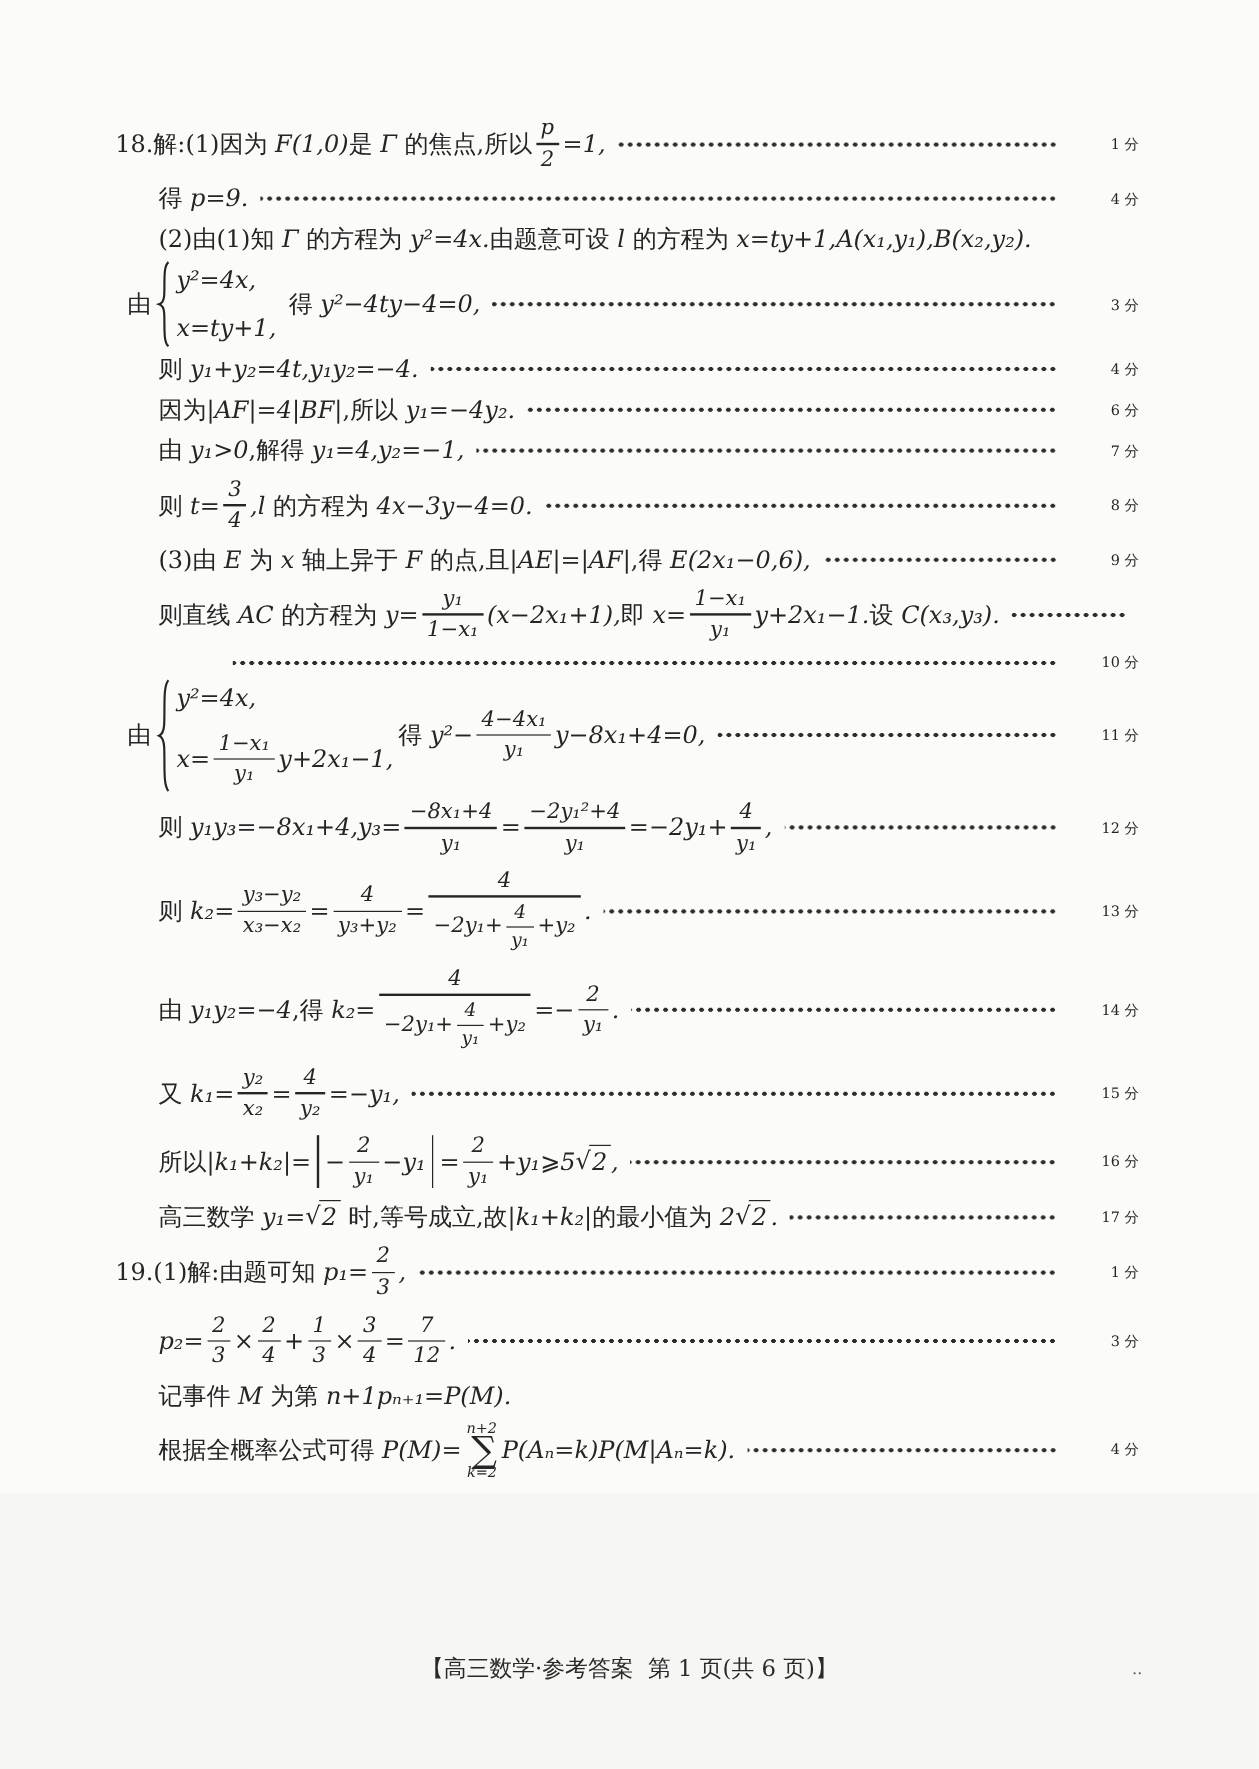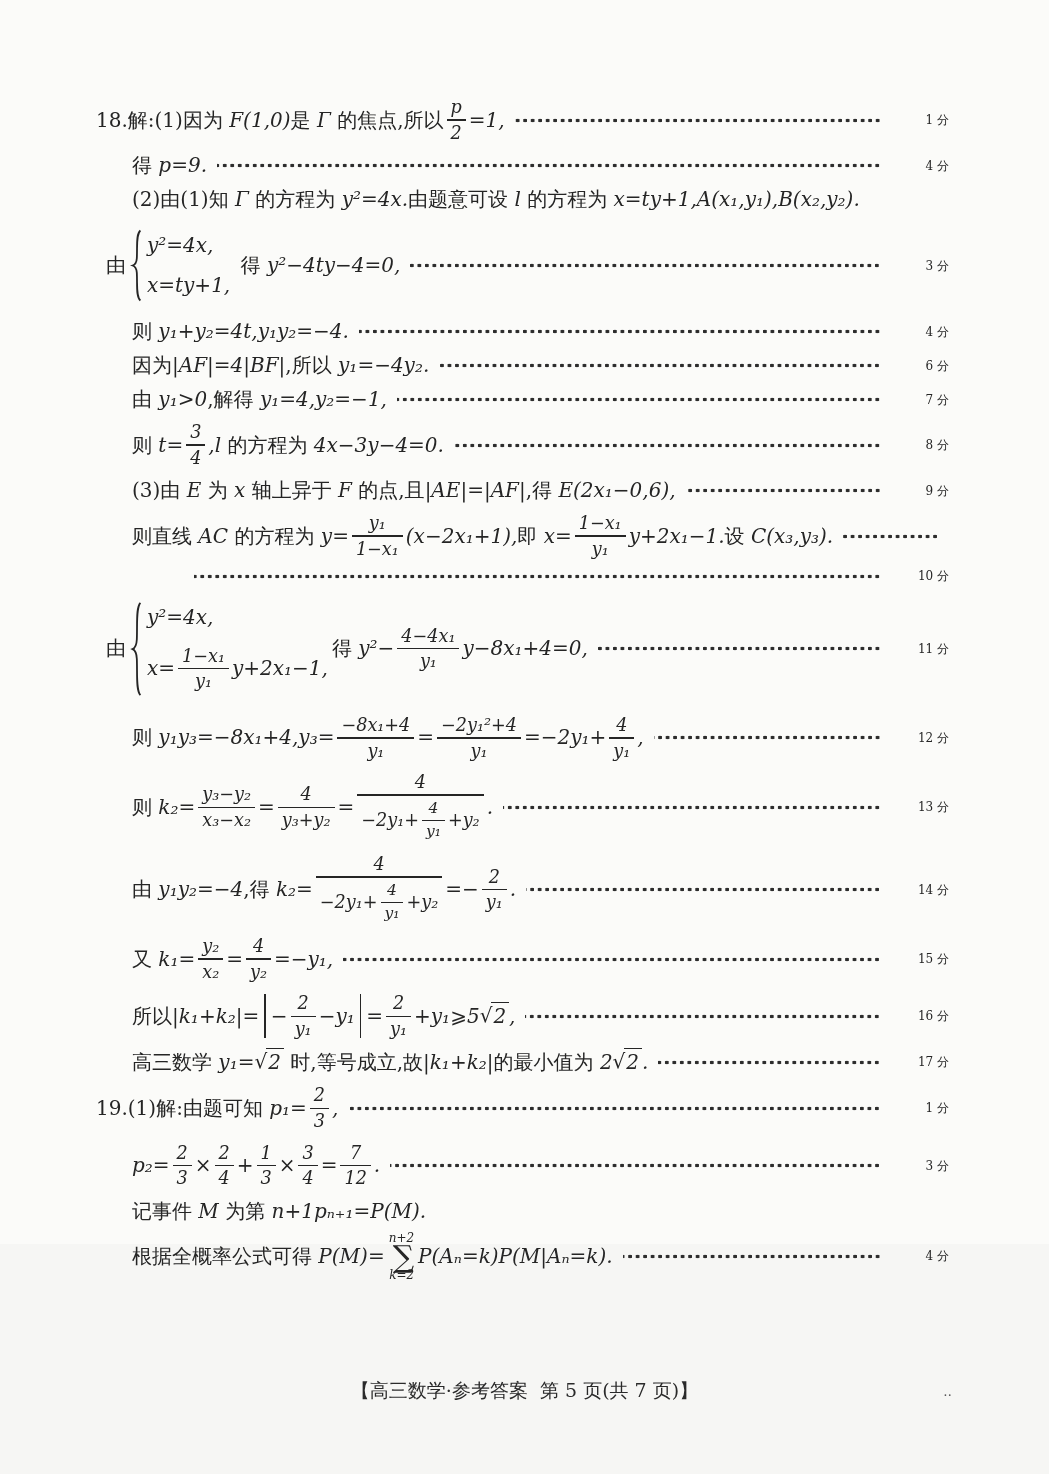--- a/index.html
+++ b/index.html
@@ -30,21 +30,21 @@
   .ind1{padding-left:14px;}
   .ind2{padding-left:40px;}
   .ind3{padding-left:92px;}
   .t,.mt{white-space:pre;}
   .mt{font-style:italic;font-family:"DejaVu Serif","DejaVu Sans",serif;}
   
   .frac{display:inline-flex;flex-direction:column;align-items:center;margin:0 3px;vertical-align:middle;}
   .fr-row{display:flex;align-items:center;padding:2px 4px;font-size:0.88em;line-height:1.15;white-space:pre;}
   .fr-bar{align-self:stretch;height:1.7px;background:#252525;}
   
-  .cases{display:inline-flex;align-items:center;margin:12px 4px;}
+  .cases{display:inline-flex;align-items:center;margin:0 4px;}
   .brace{align-self:stretch;width:13px;margin:-3px 4px -3px 0;}
   .brace svg{width:100%;height:100%;display:block;}
   .rows{display:flex;flex-direction:column;gap:13px;align-items:flex-start;}
   .crow{display:flex;align-items:center;white-space:pre;}
   
   .sum{display:inline-flex;flex-direction:column;align-items:flex-end;line-height:1;margin:0 4px;}
   .sum .lim{font-size:12px;font-style:italic;white-space:pre;}
   .sum .sigma{font-size:30px;line-height:0.85;font-style:normal;}
   
   .sqrt{display:inline-flex;align-items:flex-start;}
@@ -417,16 +417,16 @@
           <span class="lim">n+2</span>
           <span class="sigma">∑</span>
           <span class="lim">k=2</span>
         </span>
         <span class="mt">P(Aₙ=k)P(M|Aₙ=k).</span>
         <span class="dots"></span>
         <span class="score">4 分</span>
       </div>
     </main>
   <div class="footer">
-    <span>【高三数学·参考答案  第 5 页(共 7 页)】</span>
+    <span>【高三数学·参考答案  第 1 页(共 6 页)】</span>
   </div>
   <span class="corner">‥</span>
 </div>
 
 </body></html>

